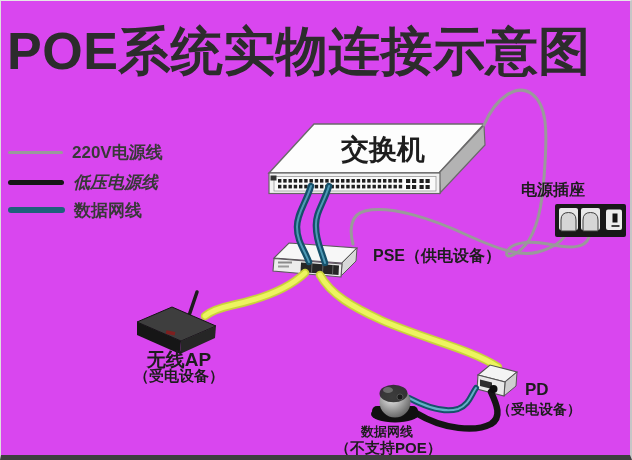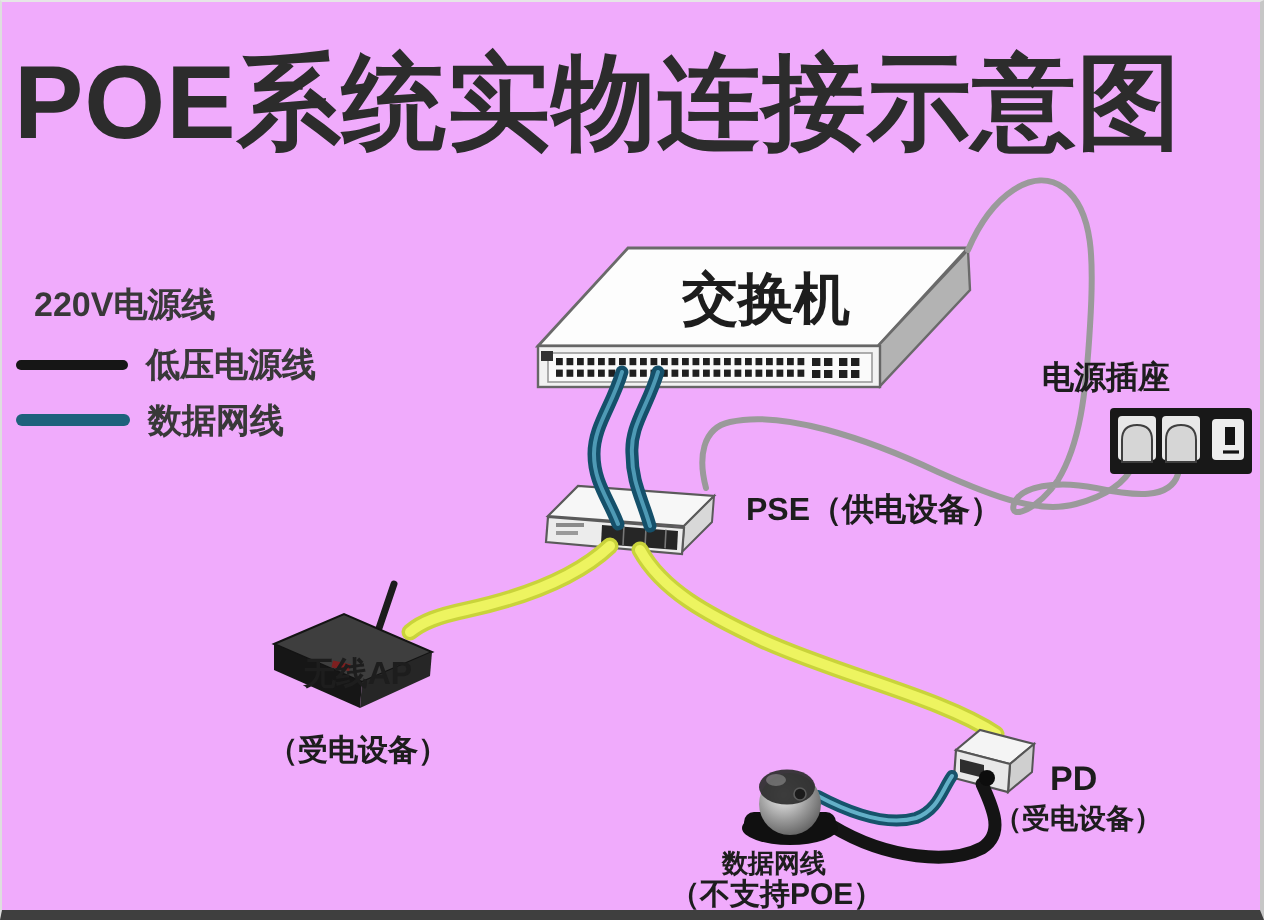--- a/index.html
+++ b/index.html
@@ -1,58 +1,58 @@
 <!DOCTYPE html>
 <html><head>
 <meta charset="utf-8">
 <style>
   html,body{margin:0;padding:0;background:#ffffff;}
   .stage{
     position:relative;width:632px;height:460px;box-sizing:border-box;
-    background:#f0abfc;overflow:hidden;
+    background:#d946ef;overflow:hidden;
     border-left:1px solid #dedede;border-top:1px solid #e6e6e6;
     border-right:2px solid #c6c6c6;border-bottom:5px solid #3f3f3f;
     font-family:"Liberation Sans","DejaVu Sans",sans-serif;
   }
   .lab{position:absolute;color:#1d1d1d;white-space:nowrap;z-index:3;line-height:1.15;}
   .title{
     position:absolute;left:6px;top:16px;width:620px;z-index:3;
     font-size:52px;font-weight:800;letter-spacing:0.5px;color:#2c2c2c;
     white-space:nowrap;
   }
   .lg-row{position:absolute;left:7px;display:flex;align-items:center;height:22px;z-index:3;}
   .lg-label{margin-left:9px;font-size:17px;font-weight:bold;color:#383838;}
   .sw{display:inline-block;}
   .sw1{width:55px;height:3px;background:#9a9a9a;border-radius:2px;}
   .sw2{width:56px;height:5px;background:#161616;border-radius:3px;}
   .sw3{width:57px;height:6px;background:#1e617c;border-radius:3px;}
   .sw4{width:59px;height:8px;background:#e9f154;border-radius:4px;box-shadow:inset 0 -1px 0 #c9d33b;}
   .c-switch{left:331px;top:133px;width:102px;text-align:center;font-size:28px;font-weight:bold;}
   .c-socket{left:520px;top:180px;font-size:16px;font-weight:bold;}
   .c-pse{left:372px;top:246px;font-size:16px;font-weight:bold;}
-  .c-ap{left:128px;top:328px;width:100px;text-align:center;font-size:16px;font-weight:bold;}
+  .c-ap{left:128px;top:348px;width:100px;text-align:center;font-size:19px;font-weight:bold;}
   .c-ap2{left:118px;top:366px;width:120px;text-align:center;font-size:15px;font-weight:bold;}
   .c-pd{left:524px;top:379px;font-size:17px;font-weight:bold;}
   .c-pd2{left:496px;top:400px;font-size:14px;font-weight:bold;}
   .c-cam{left:338px;top:424px;width:96px;text-align:center;font-size:13px;font-weight:bold;}
   .c-cam2{left:334px;top:438px;width:104px;text-align:center;font-size:15px;font-weight:bold;}
   svg.diagram{position:absolute;left:0;top:0;z-index:1;}
 </style>
 </head>
 <body>
 
 <div class="stage">
 
   <div class="title">POE系统实物连接示意图</div>
 
-  <div class="lg-row" style="top:140px;flex-direction:column;">
+  <div class="lg-row" style="top:140px;">
     <span class="sw sw1"></span>
     <span class="lg-label">220V电源线</span>
   </div>
-  <div class="lg-row" style="top:170px;">
+  <div class="lg-row" style="top:170px;font-style:italic;">
     <span class="sw sw2"></span>
     <span class="lg-label">低压电源线</span>
   </div>
   <div class="lg-row" style="top:198px;font-family:Liberation Serif, serif;">
     <span class="sw sw3"></span>
     <span class="lg-label">数据网线</span>
   </div>
 
   <svg class="diagram" width="632" height="460" viewBox="0 0 632 460">
     <defs>

